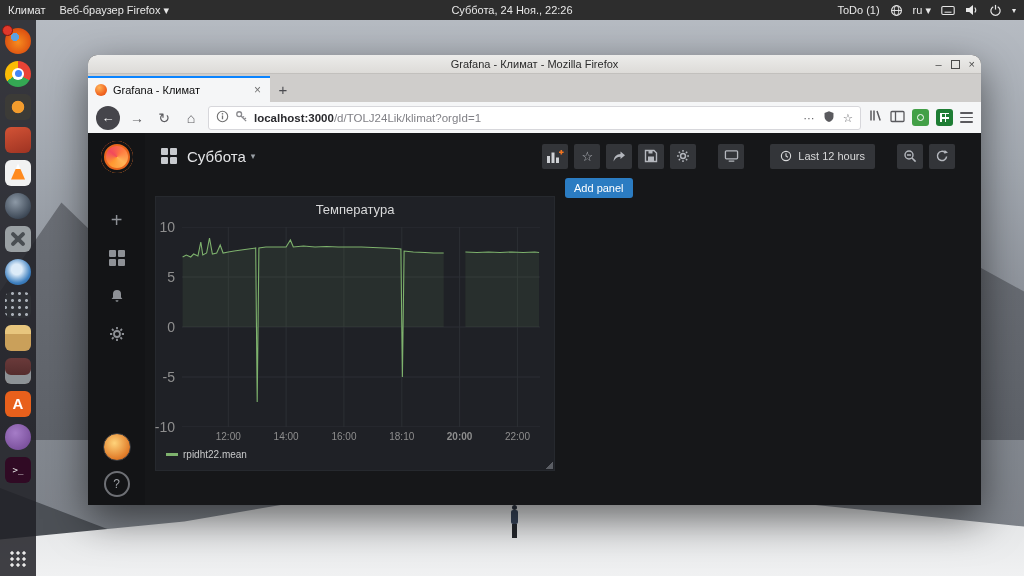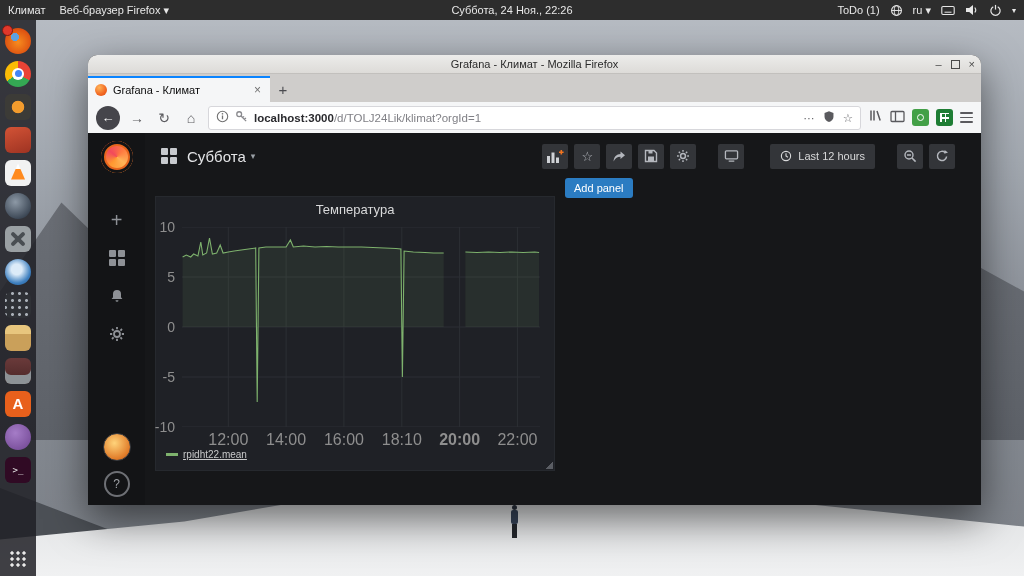--- a/index.html
+++ b/index.html
@@ -97,22 +97,22 @@
   .gsp16{width:10px;} .gsp20{width:14px;}
   .tooltip{position:absolute;left:420px;top:45px;background:#2b7cc2;color:#fff;font-size:11px;
     padding:4px 9px;border-radius:3px;z-index:5;}
   .gf-dash{position:absolute;left:0;right:0;top:46px;bottom:0;}
   .panel{position:absolute;left:10px;top:17px;width:400px;height:275px;background:#1f2126;border:1px solid #26292e;box-sizing:border-box;}
   .ptitle{height:24px;display:flex;align-items:center;justify-content:center;color:#d8d9da;font-size:13px;}
   .yaxis{position:absolute;left:0;top:30px;width:22px;height:200px;}
   .ytick{position:absolute;right:3px;transform:translateY(-50%);color:#8e8e8e;font-size:14px;}
   .chartsvg{position:absolute;left:26px;top:30px;}
   .xaxis{position:absolute;left:26px;top:234px;width:358px;height:14px;}
-  .xtick{position:absolute;transform:translateX(-50%);color:#8e8e8e;font-size:16px;}
-  .legend{position:absolute;left:10px;top:252px;display:flex;align-items:center;gap:5px;color:#c7c8c9;font-size:10px;text-decoration:underline;}
+  .xtick{position:absolute;transform:translateX(-50%);color:#8e8e8e;font-size:10px;}
+  .legend{position:absolute;left:10px;top:252px;display:flex;align-items:center;gap:5px;color:#c7c8c9;font-size:10px;}
   .legdash{width:12px;height:3px;background:#7eb26d;}
   .resize{position:absolute;right:1px;bottom:1px;width:8px;height:8px;
     background:linear-gradient(135deg,transparent 55%,#5a5d63 55%);}
 </style>
 </head>
 <body>
 
 <div>
   <div class="bg-sky"></div>
   <div class="bg-mount"></div>

